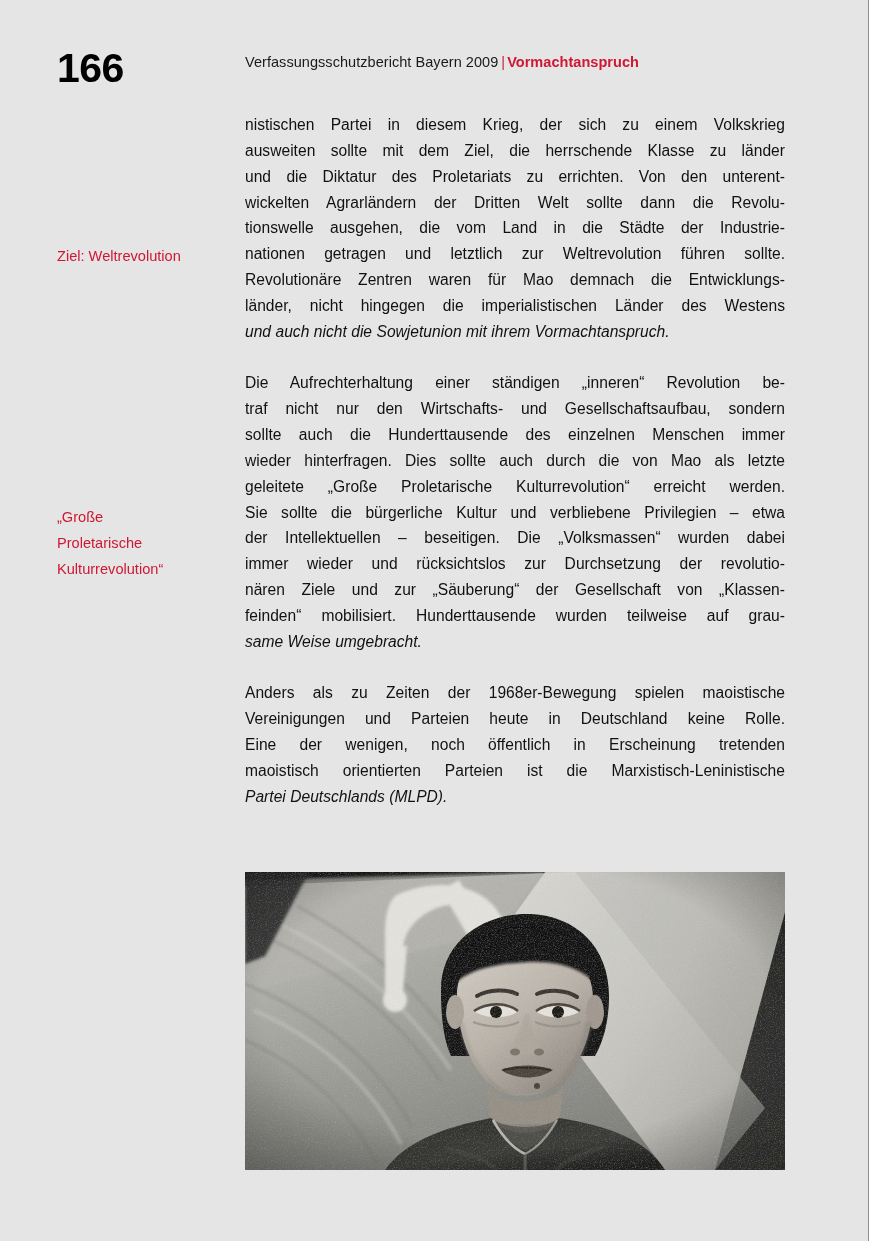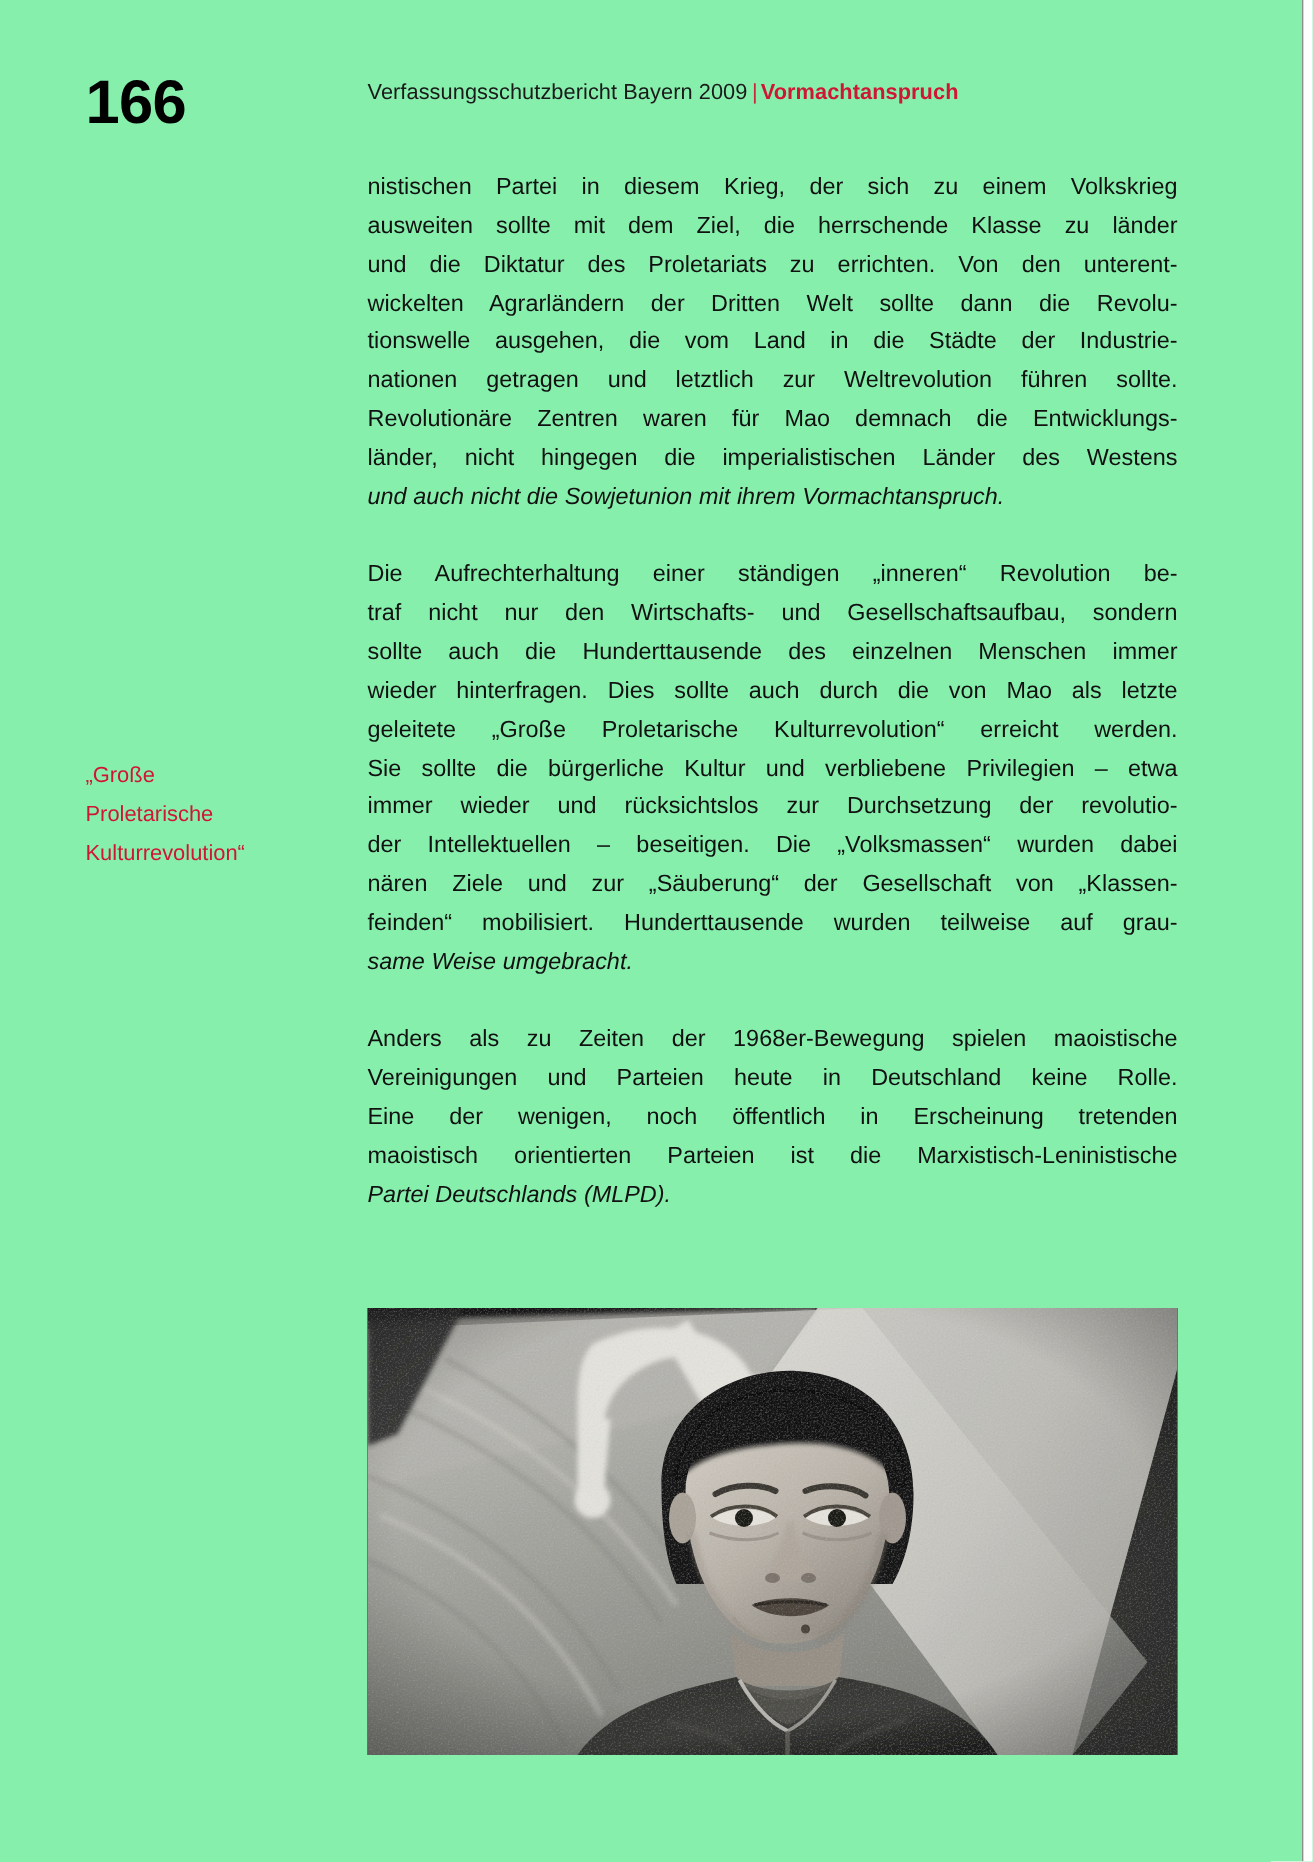--- a/index.html
+++ b/index.html
@@ -8,21 +8,21 @@
     background: #ffffff;
   }
   body {
     font-family: "Liberation Sans", sans-serif;
     -webkit-font-smoothing: antialiased;
   }
   .page {
     position: relative;
     width: 875px;
     height: 1241px;
-    background: #86efac;
+    background: #e5e5e5;
     box-sizing: border-box;
     overflow: hidden;
   }
   
   .page-edge {
     position: absolute;
     top: 0;
     left: 868px;
     width: 1px;
     height: 1241px;
@@ -127,20 +127,23 @@
 
   <div class="page-edge"></div>
   <div class="page-edge-fill"></div>
 
   <div class="page-number">166</div>
 
   <div class="header-line">
     <span>Verfassungsschutzbericht Bayern 2009</span><span class="header-sep">|</span><span class="header-section">Vormachtanspruch</span>
   </div>
 
+  <div class="margin-note" id="note-1">
+    <span>Ziel: Weltrevolution</span>
+  </div>
 
   <div class="margin-note" id="note-2">
     <div>„Große</div>
     <div>Proletarische</div>
     <div>Kulturrevolution“</div>
   </div>
 
   <div class="body-col">
 
     <p class="para">
@@ -155,22 +158,22 @@
       <span class="ln last">und auch nicht die Sowjetunion mit ihrem Vormachtanspruch.</span>
     </p>
 
     <p class="para">
       <span class="ln">Die Aufrechterhaltung einer ständigen „inneren“ Revolution be-</span>
       <span class="ln">traf nicht nur den Wirtschafts- und Gesellschaftsaufbau, sondern</span>
       <span class="ln">sollte auch die Hunderttausende des einzelnen Menschen immer</span>
       <span class="ln">wieder hinterfragen. Dies sollte auch durch die von Mao als letzte</span>
       <span class="ln">geleitete „Große Proletarische Kulturrevolution“ erreicht werden.</span>
       <span class="ln">Sie sollte die bürgerliche Kultur und verbliebene Privilegien – etwa</span>
+      <span class="ln">der Intellektuellen – beseitigen. Die „Volksmassen“ wurden dabei</span>
       <span class="ln">immer wieder und rücksichtslos zur Durchsetzung der revolutio-</span>
-      <span class="ln">der Intellektuellen – beseitigen. Die „Volksmassen“ wurden dabei</span>
       <span class="ln">nären Ziele und zur „Säuberung“ der Gesellschaft von „Klassen-</span>
       <span class="ln">feinden“ mobilisiert. Hunderttausende wurden teilweise auf grau-</span>
       <span class="ln last">same Weise umgebracht.</span>
     </p>
 
     <p class="para">
       <span class="ln">Anders als zu Zeiten der 1968er-Bewegung spielen maoistische</span>
       <span class="ln">Vereinigungen und Parteien heute in Deutschland keine Rolle.</span>
       <span class="ln">Eine der wenigen, noch öffentlich in Erscheinung tretenden</span>
       <span class="ln">maoistisch orientierten Parteien ist die Marxistisch-Leninistische</span>

